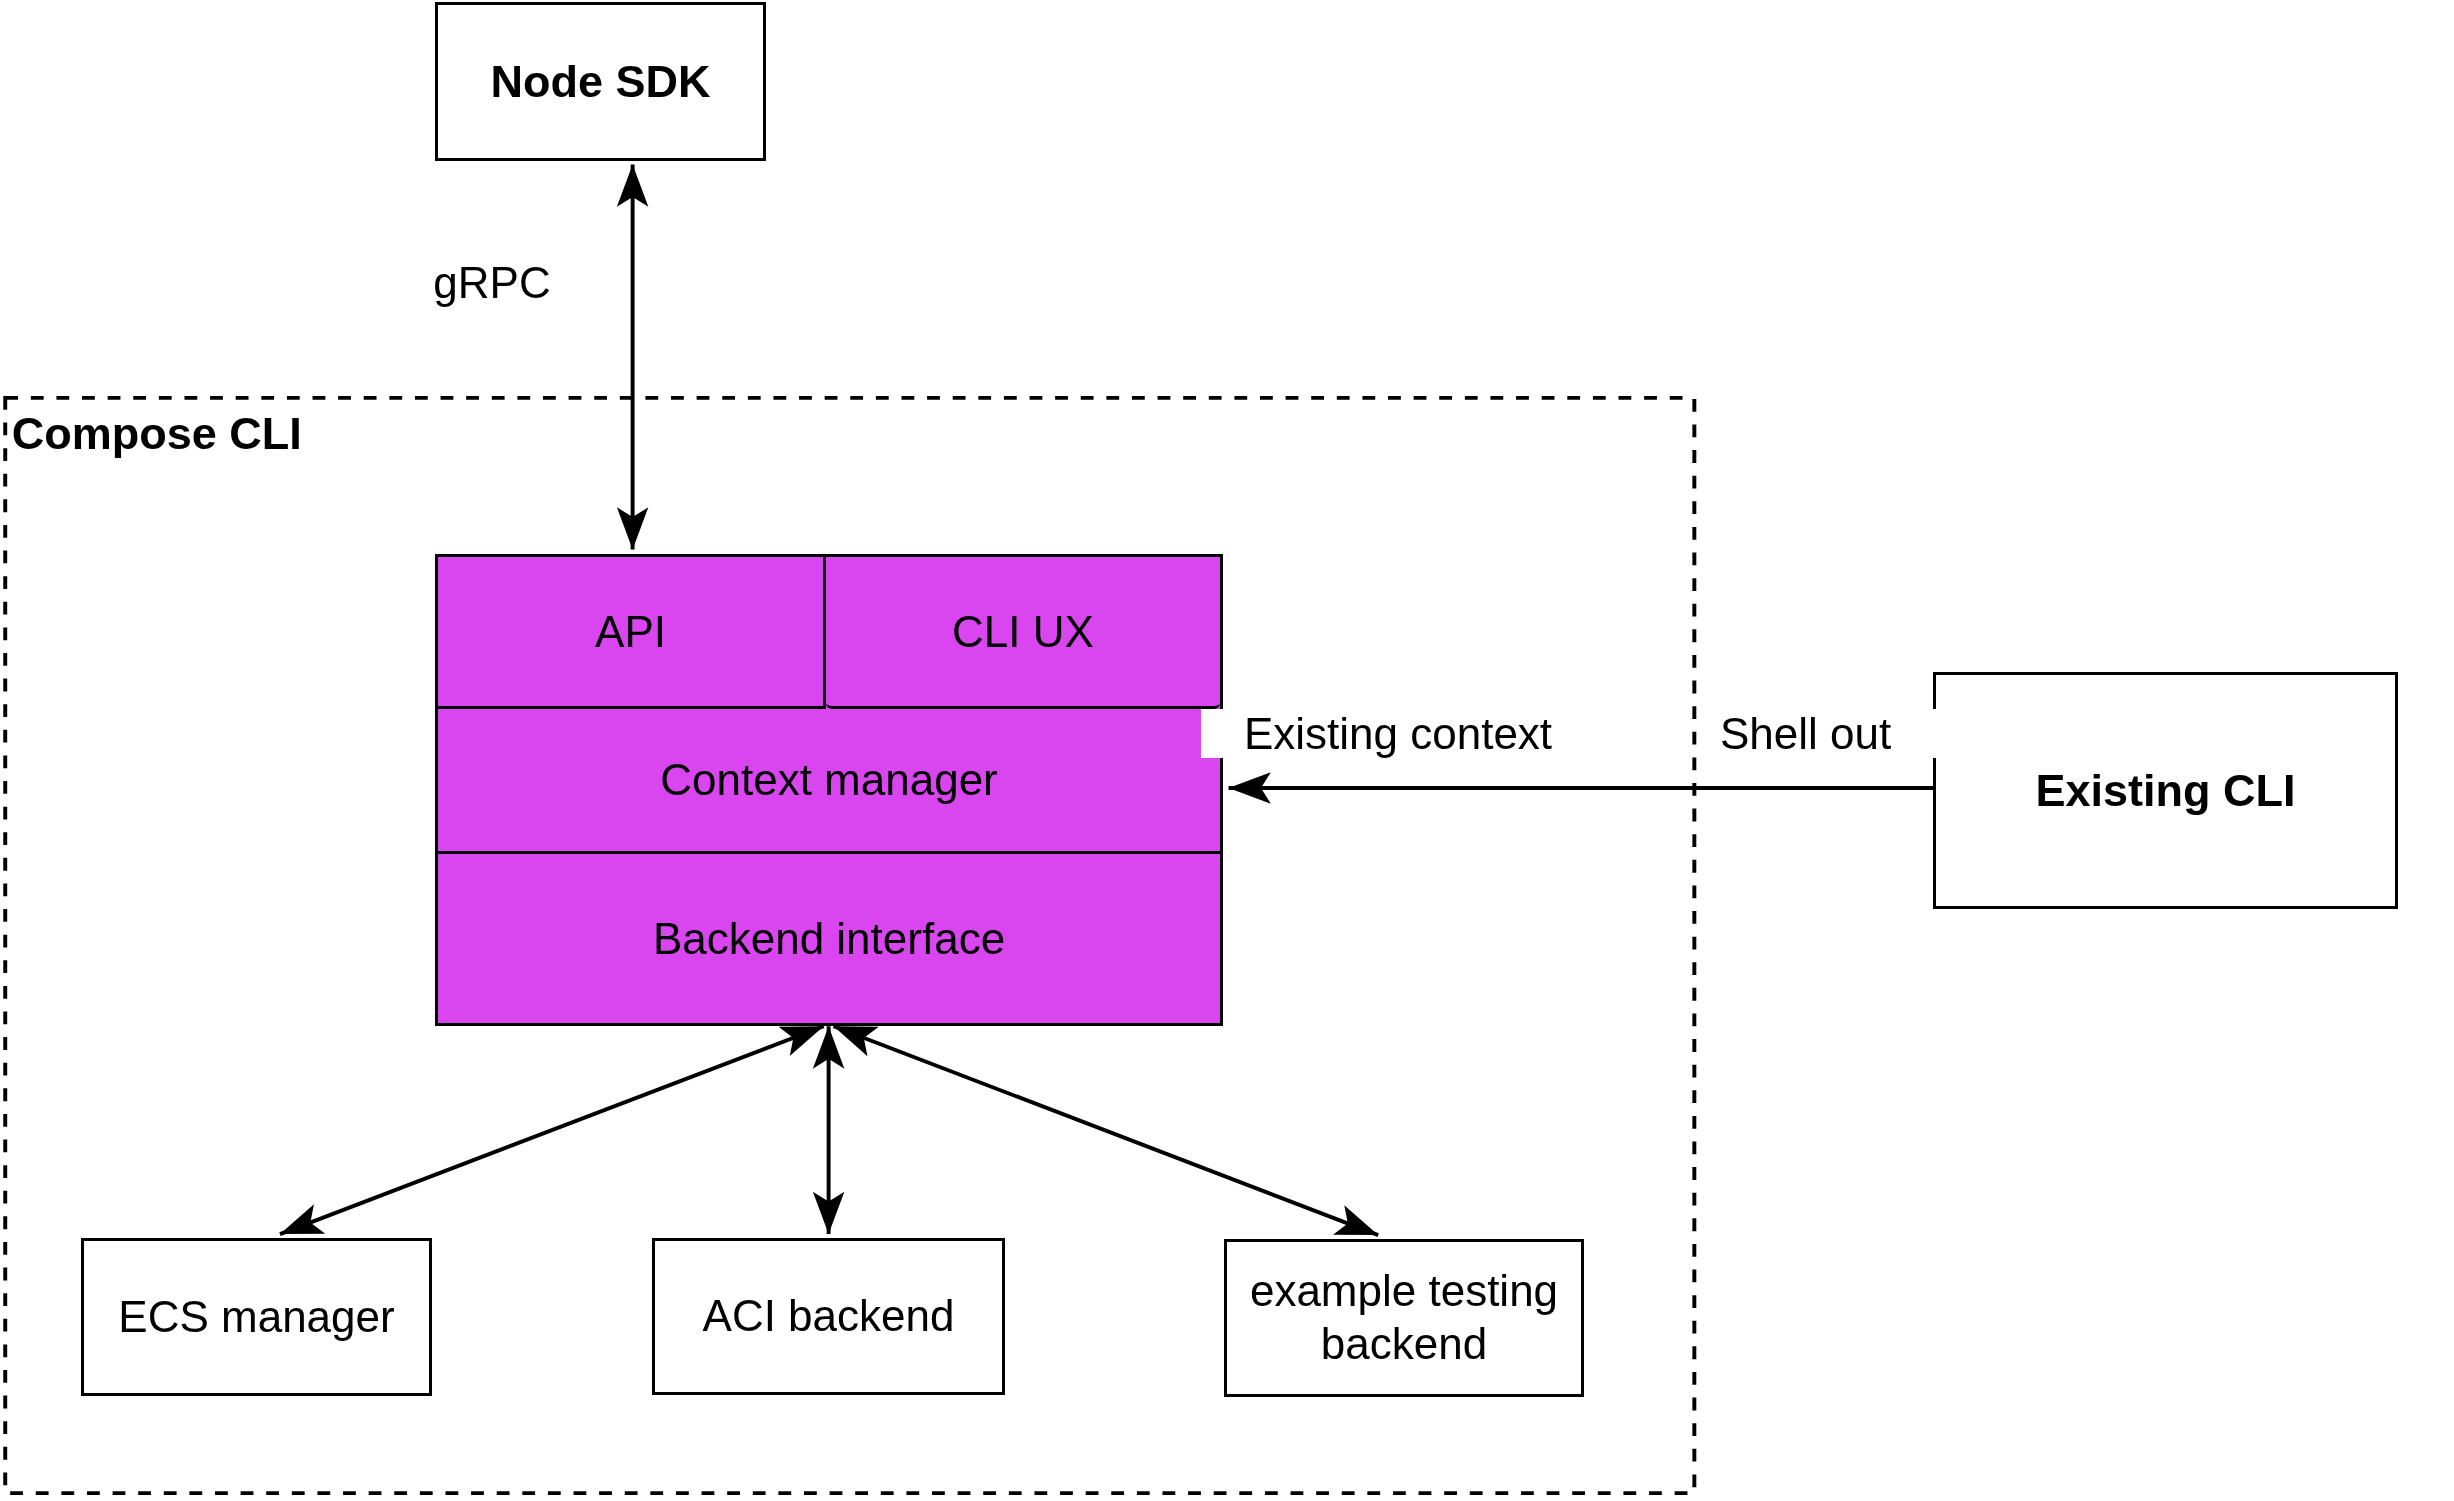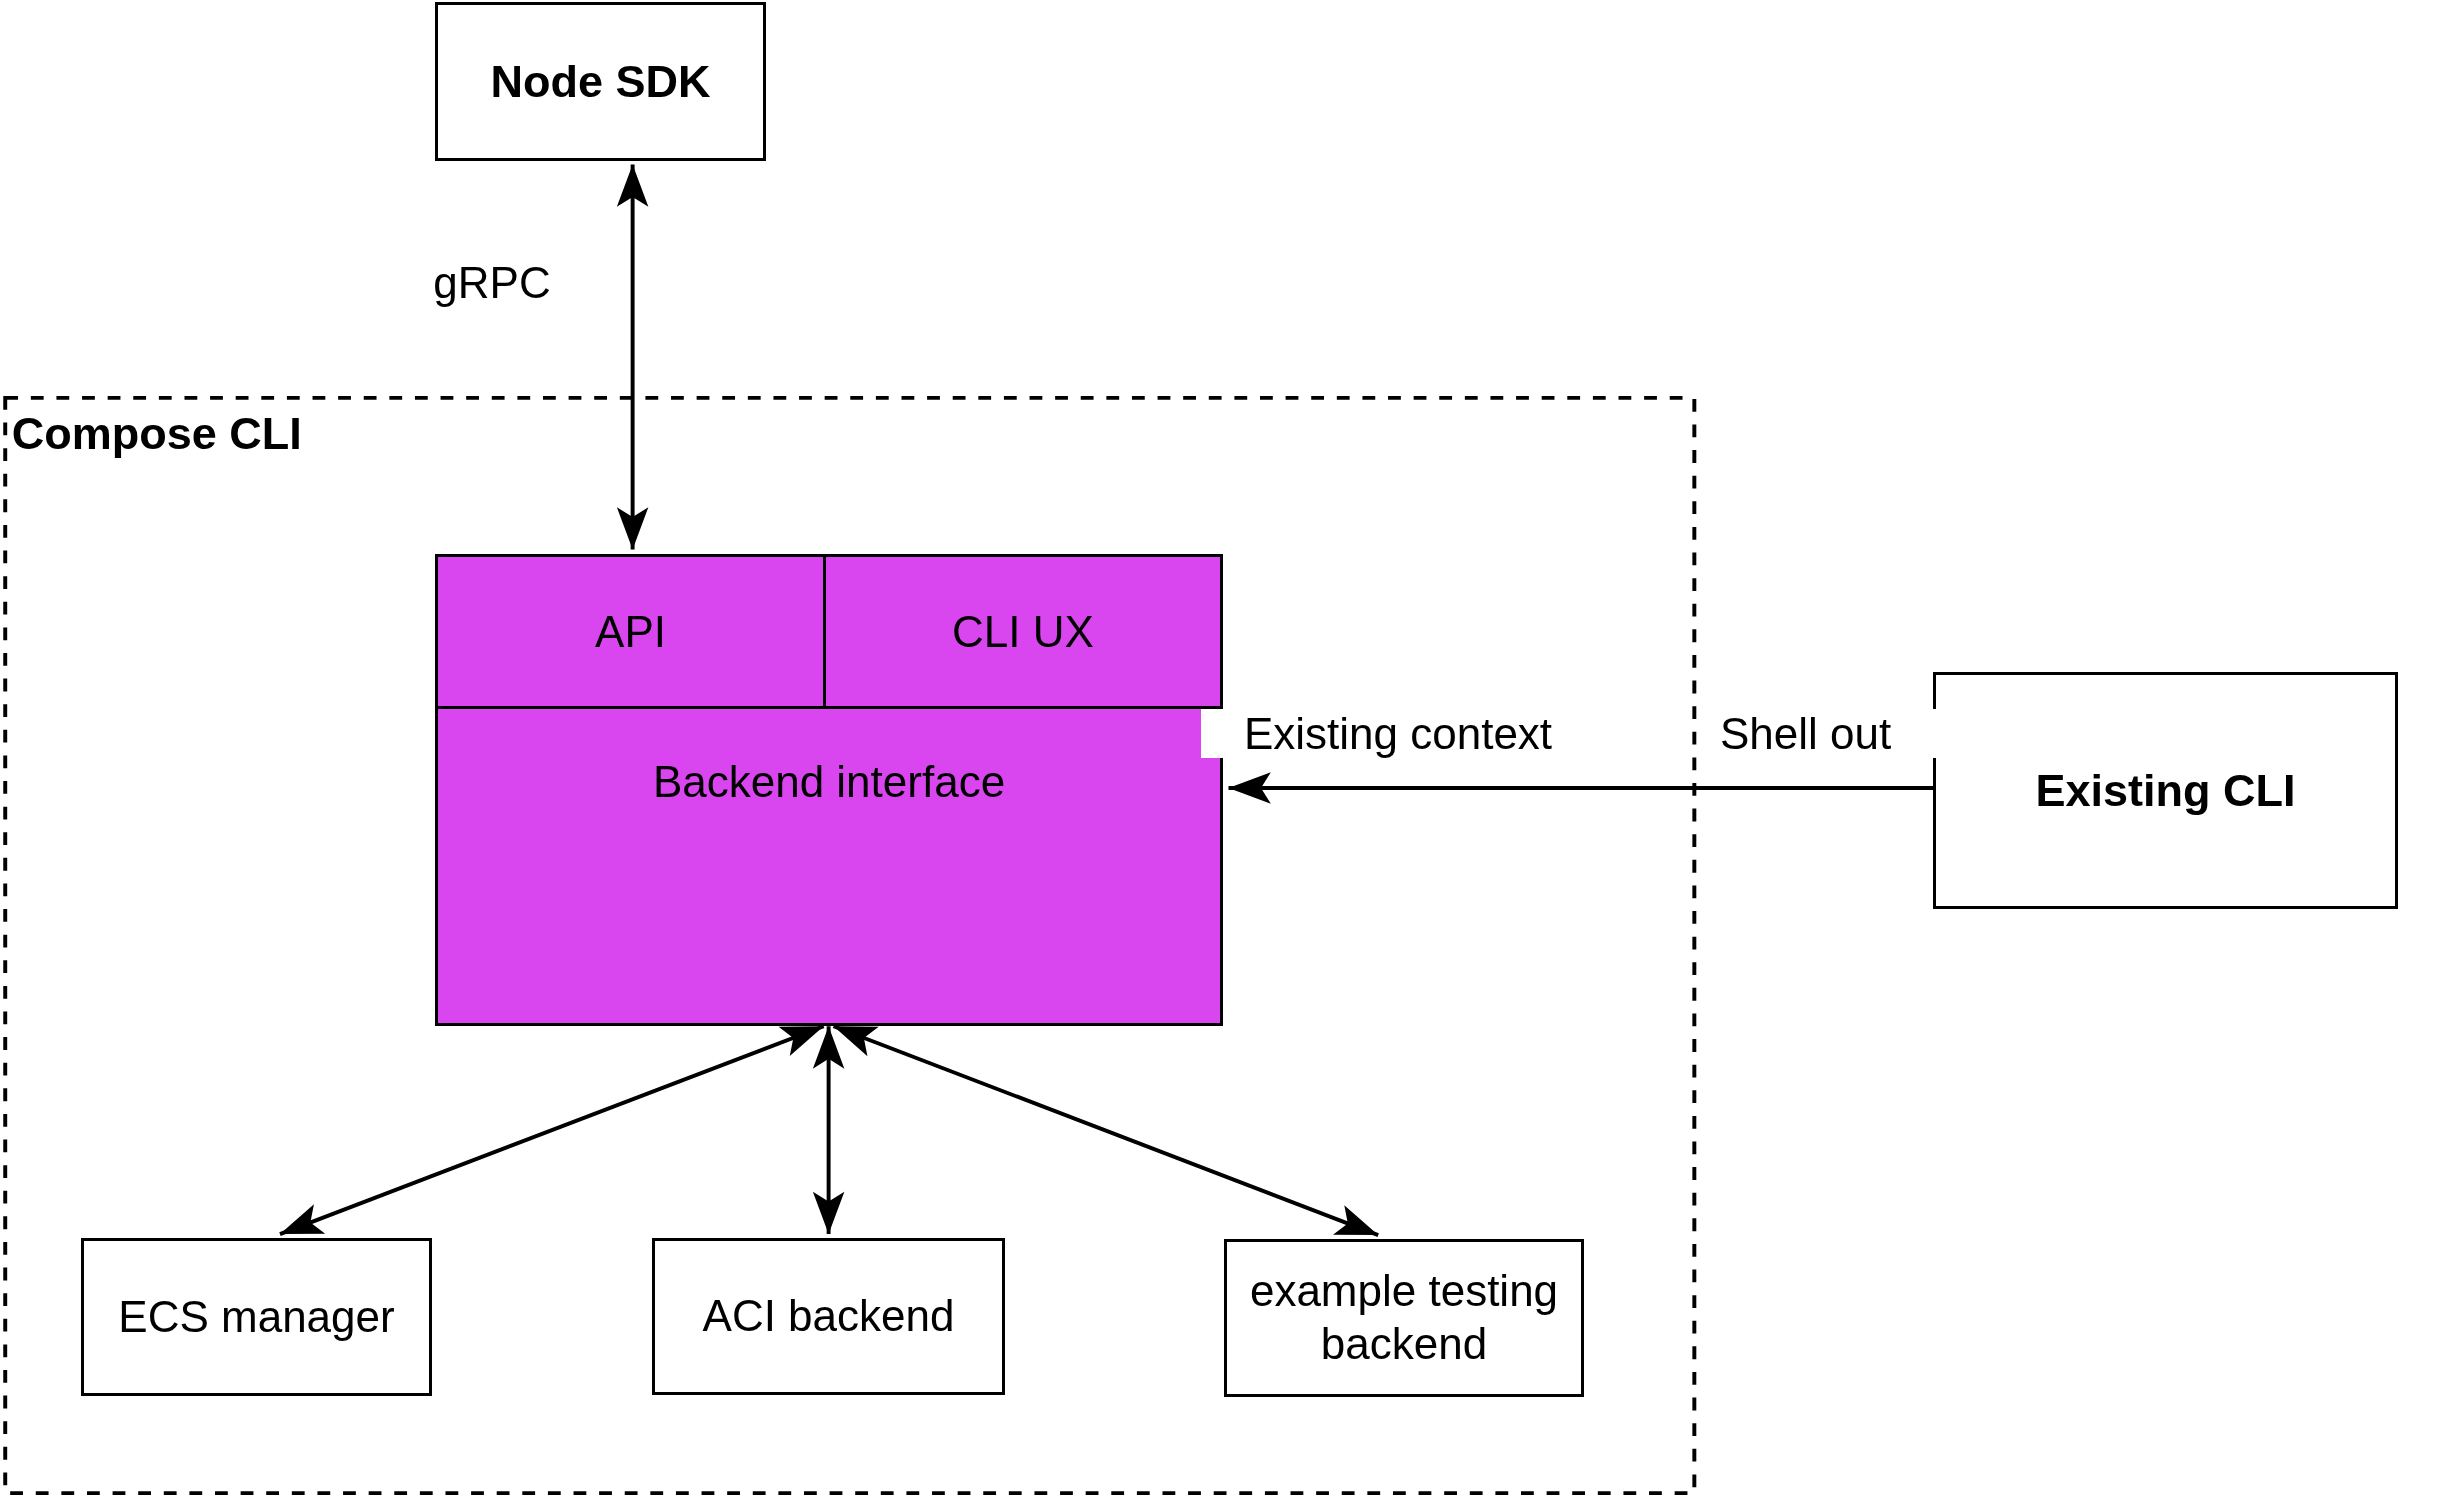--- a/index.html
+++ b/index.html
@@ -34,21 +34,21 @@
     grid-template-columns: 388px 1fr;
     grid-template-rows: 152px 145px 1fr;
   }
   .stack .cell {
     display: flex;
     align-items: center;
     justify-content: center;
     font-size: 44px;
   }
   .cell-api { border-right: 3.9px solid #000000; border-bottom: 3.9px solid #000000; }
-  .cell-cliux { border-bottom: 3.9px solid #000000; }
+  .cell-cliux { border-bottom: 3.9px solid #000000; border-radius: 6px; }
   .cell-context { grid-column: 1 / 3; border-bottom: 3.9px solid #000000; }
   .cell-backend { grid-column: 1 / 3; }
 
   .edge-label {
     position: absolute;
     font-size: 44px;
     line-height: 49px;
     white-space: nowrap;
     background: #ffffff;
   }
@@ -106,20 +106,23 @@
     <span>Node SDK</span>
   </div>
 
   <div class="stack">
     <div class="cell cell-api">
       <span>API</span>
     </div>
     <div class="cell cell-cliux">
       <span>CLI UX</span>
     </div>
+    <div class="cell cell-context">
+      <span>Context manager</span>
+    </div>
     <div class="cell cell-backend">
       <span>Backend interface</span>
     </div>
   </div>
 
   <div class="node bold box-existing">
     <span>Existing CLI</span>
   </div>
 
   <div class="node box-ecs">

